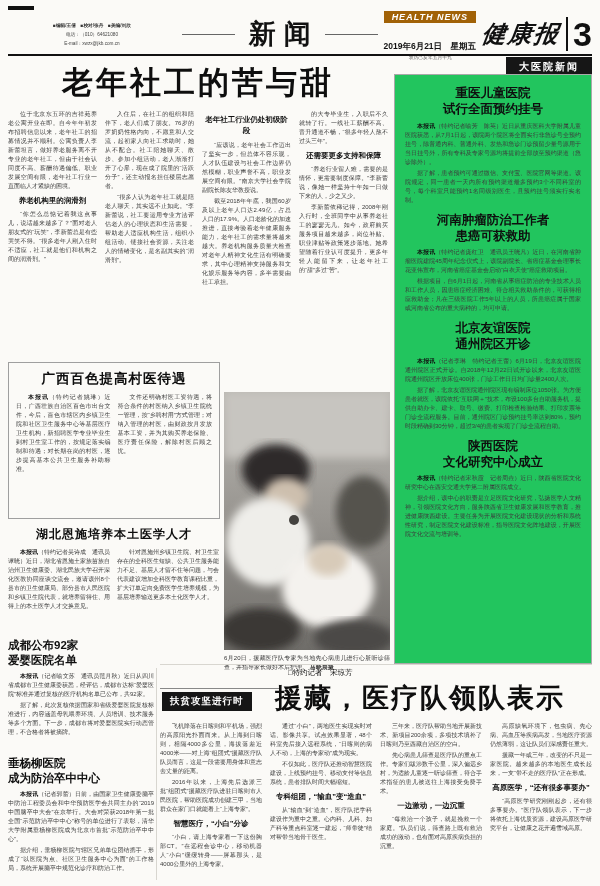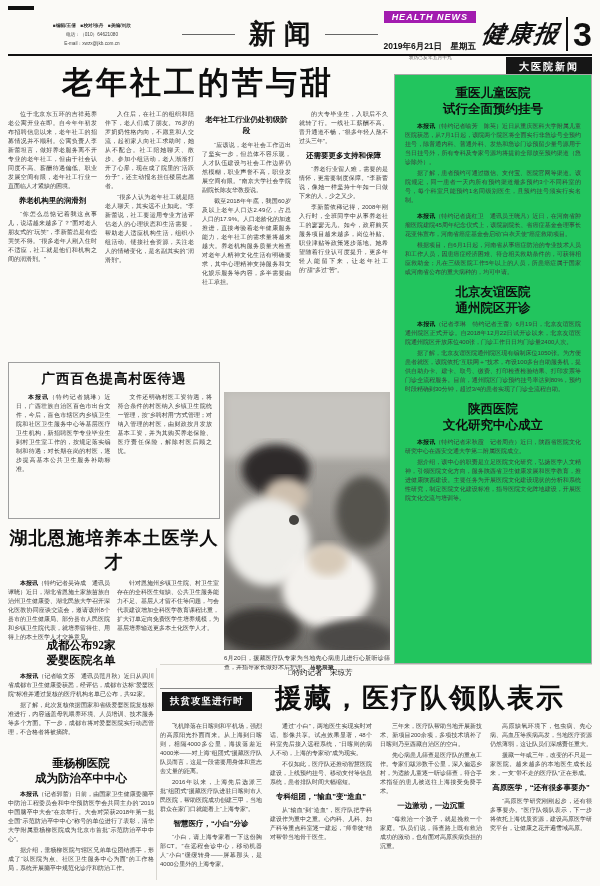--- a/index.html
+++ b/index.html
@@ -8,21 +8,21 @@
   .reg-mark{position:absolute;left:8px;top:6px;width:26px;height:4px;background:#111;}
   
   .hdr{position:absolute;left:8px;top:16px;right:8px;height:36px;display:flex;align-items:center;}
   .hdr-left{width:168px;text-align:center;color:#333;}
   .hdr-credits{font-size:6px;font-weight:bold;letter-spacing:0;white-space:nowrap;transform:scale(.78);transform-origin:center;}
   .hdr-phone,.hdr-mail{font-size:6px;transform:scale(.78);transform-origin:center;color:#444;}
   .hdr-rule{flex:1;height:0;border-top:1px solid #666;margin:0 6px;}
   .hdr-title{font-size:27px;font-weight:900;letter-spacing:8px;color:#111;padding-left:8px;text-align:right;}
   .hdr-right{display:flex;align-items:center;gap:6px;}
   .mast-col{text-align:center;}
-  .mast-en{display:inline-block;background:#a21caf;color:#fff;font-weight:bold;font-style:italic;font-size:9px;padding:1px 8px;letter-spacing:1px;}
+  .mast-en{display:inline-block;background:#a16207;color:#fff;font-weight:bold;font-style:italic;font-size:9px;padding:1px 8px;letter-spacing:1px;}
   .mast-date{font-size:8.5px;font-weight:bold;color:#111;margin-top:17px;}
   .mast-lunar{font-size:6px;transform:scale(.8);transform-origin:center;color:#555;}
   .paper-logo{font-family:"DejaVu Serif","Liberation Serif",serif;font-style:italic;font-weight:bold;font-size:24px;transform:skewX(-8deg);letter-spacing:2px;color:#111;}
   .page-num{font-size:34px;font-weight:900;color:#111;border-left:2px solid #111;padding-left:5px;line-height:1;}
   .hdr-bottomline{position:absolute;left:8px;right:8px;top:54px;border-top:2px solid #111;}
   .section-tab{position:absolute;right:8px;top:57px;background:#161616;color:#fff;font-size:10px;font-weight:bold;letter-spacing:2px;padding:3px 13px;}
   
   .bodytxt{font-size:6px;line-height:1.5;text-align:justify;color:#3c3c3c;}
   .bodytxt p{margin:0 0 2px 0;text-indent:12px;}
   .intro-b{font-weight:bold;color:#111;}
@@ -38,32 +38,32 @@
   
   .sidebar{position:absolute;left:394px;top:74px;width:198px;height:590px;border:1px solid #a9a9a9;box-sizing:border-box;padding:6px 10px;background:#22c55e;overflow:hidden;}
   .sb-item{margin-bottom:7px;}
   .sb-title{font-size:12.5px;font-weight:900;text-align:center;line-height:1.3;color:#0e0e0e;margin:4px 0 4px 0;}
   
   .gx{position:absolute;left:8px;top:362px;width:212px;height:157px;border:1px solid #9f9f9f;box-sizing:border-box;padding:5px 7px;}
   .gx-title{font-size:13.5px;font-weight:900;text-align:center;letter-spacing:1px;margin:2px 0 5px 0;color:#0e0e0e;}
   .gx .cols{gap:7px;}
   .gx .col{width:95px;height:112px;}
   .hb{position:absolute;left:8px;top:526px;width:212px;height:106px;}
-  .hb-title{font-size:18px;font-weight:900;text-align:center;letter-spacing:1px;margin:0 0 5px 0;color:#0e0e0e;}
+  .hb-title{font-size:12px;font-weight:900;text-align:center;letter-spacing:1px;margin:0 0 5px 0;color:#0e0e0e;}
   .hb .cols{gap:7px;}
   .hb .col{width:102px;height:74px;}
   
   .photo{position:absolute;left:224px;top:392px;width:166px;height:258px;background:#8e8d8a;overflow:hidden;}
   .photo svg{display:block;}
   .caption{position:absolute;left:224px;top:654px;width:166px;font-size:6px;line-height:1.45;color:#333;text-align:justify;}
   .caption .credit{font-weight:bold;white-space:nowrap;}
   
   .cd{position:absolute;left:8px;top:638px;width:146px;height:116px;overflow:hidden;}
   .cyl{position:absolute;left:8px;top:756px;width:146px;height:124px;overflow:hidden;}
-  .mini-title{font-size:11.5px;font-weight:900;text-align:center;line-height:1.3;color:#0e0e0e;margin:0 0 4px 0;font-family:Liberation Serif, serif;}
+  .mini-title{font-size:11.5px;font-weight:900;line-height:1.3;color:#0e0e0e;margin:0 0 4px 0;}
   
   .yz{position:absolute;left:160px;top:666px;width:432px;height:214px;}
   .yz-byline{position:absolute;left:128px;top:2px;font-size:7.5px;color:#111;}
   .yz-tag{position:absolute;left:2px;top:26px;background:#161616;color:#fff;font-size:9.5px;font-weight:bold;letter-spacing:1px;padding:3px 8px;}
   .yz-title{position:absolute;left:88px;top:14px;width:344px;text-align:center;font-size:27px;font-weight:900;letter-spacing:2px;color:#0e0e0e;}
   .yz-rule{position:absolute;left:0;top:22px;width:120px;border-top:1px solid #888;}
   .yz .cols{position:absolute;left:0;top:56px;gap:8px;}
   .yz .col{width:102px;height:156px;}
   .hairline-v{position:absolute;left:156px;top:668px;height:212px;border-left:1px solid #d8d6d0;}
   .hairline-h{position:absolute;left:160px;right:8px;top:664px;border-top:1px solid #d8d6d0;}
@@ -130,20 +130,24 @@
         <span>重医儿童医院</span><br>
         <span>试行全面预约挂号</span>
       </div>
       <div class="bodytxt">
         <p><span class="intro-b">本报讯</span><span>（特约记者喻芳　陈英）</span><span>近日从重庆医科大学附属儿童医院获悉，从7月1日起，该院两个院区将全面实行非急诊号全预约挂号，除普通内科、普通外科、发热和急诊门诊预留少量号源用于当日挂号外，所有专科及专家号源均将提前全部放至预约渠道（急诊除外）。</span></p>
         <p>据了解，患者预约可通过微信、支付宝、医院官网等渠道。该院规定，同一患者一天内所有预约渠道最多预约3个不同科室的号，每个科室只能预约1名同级别医生，且预约挂号须实行实名制。</p>
       </div>
     </div>
 
     <div class="sb-item">
+      <div class="sb-title">
+        <span>河南肿瘤防治工作者</span><br>
+        <span>患癌可获救助</span>
+      </div>
       <div class="bodytxt">
         <p><span class="intro-b">本报讯</span><span>（特约记者庞红卫　通讯员王晓凡）</span><span>近日，在河南省肿瘤医院建院45周年纪念仪式上，该院副院长、省癌症基金会理事长花亚伟宣布，河南省癌症基金会启动“白衣天使”癌症救助项目。</span></p>
         <p>根据项目，自6月1日起，河南省从事癌症防治的专业技术人员和工作人员，因患癌症经济困难、符合相关救助条件的，可获得相应救助金；凡在三级医院工作5年以上的人员，所患癌症属于国家或河南省公布的重大病种的，均可申请。</p>
       </div>
     </div>
 
     <div class="sb-item">
       <div class="sb-title">
         <span>北京友谊医院</span><br>
         <span>通州院区开诊</span>

